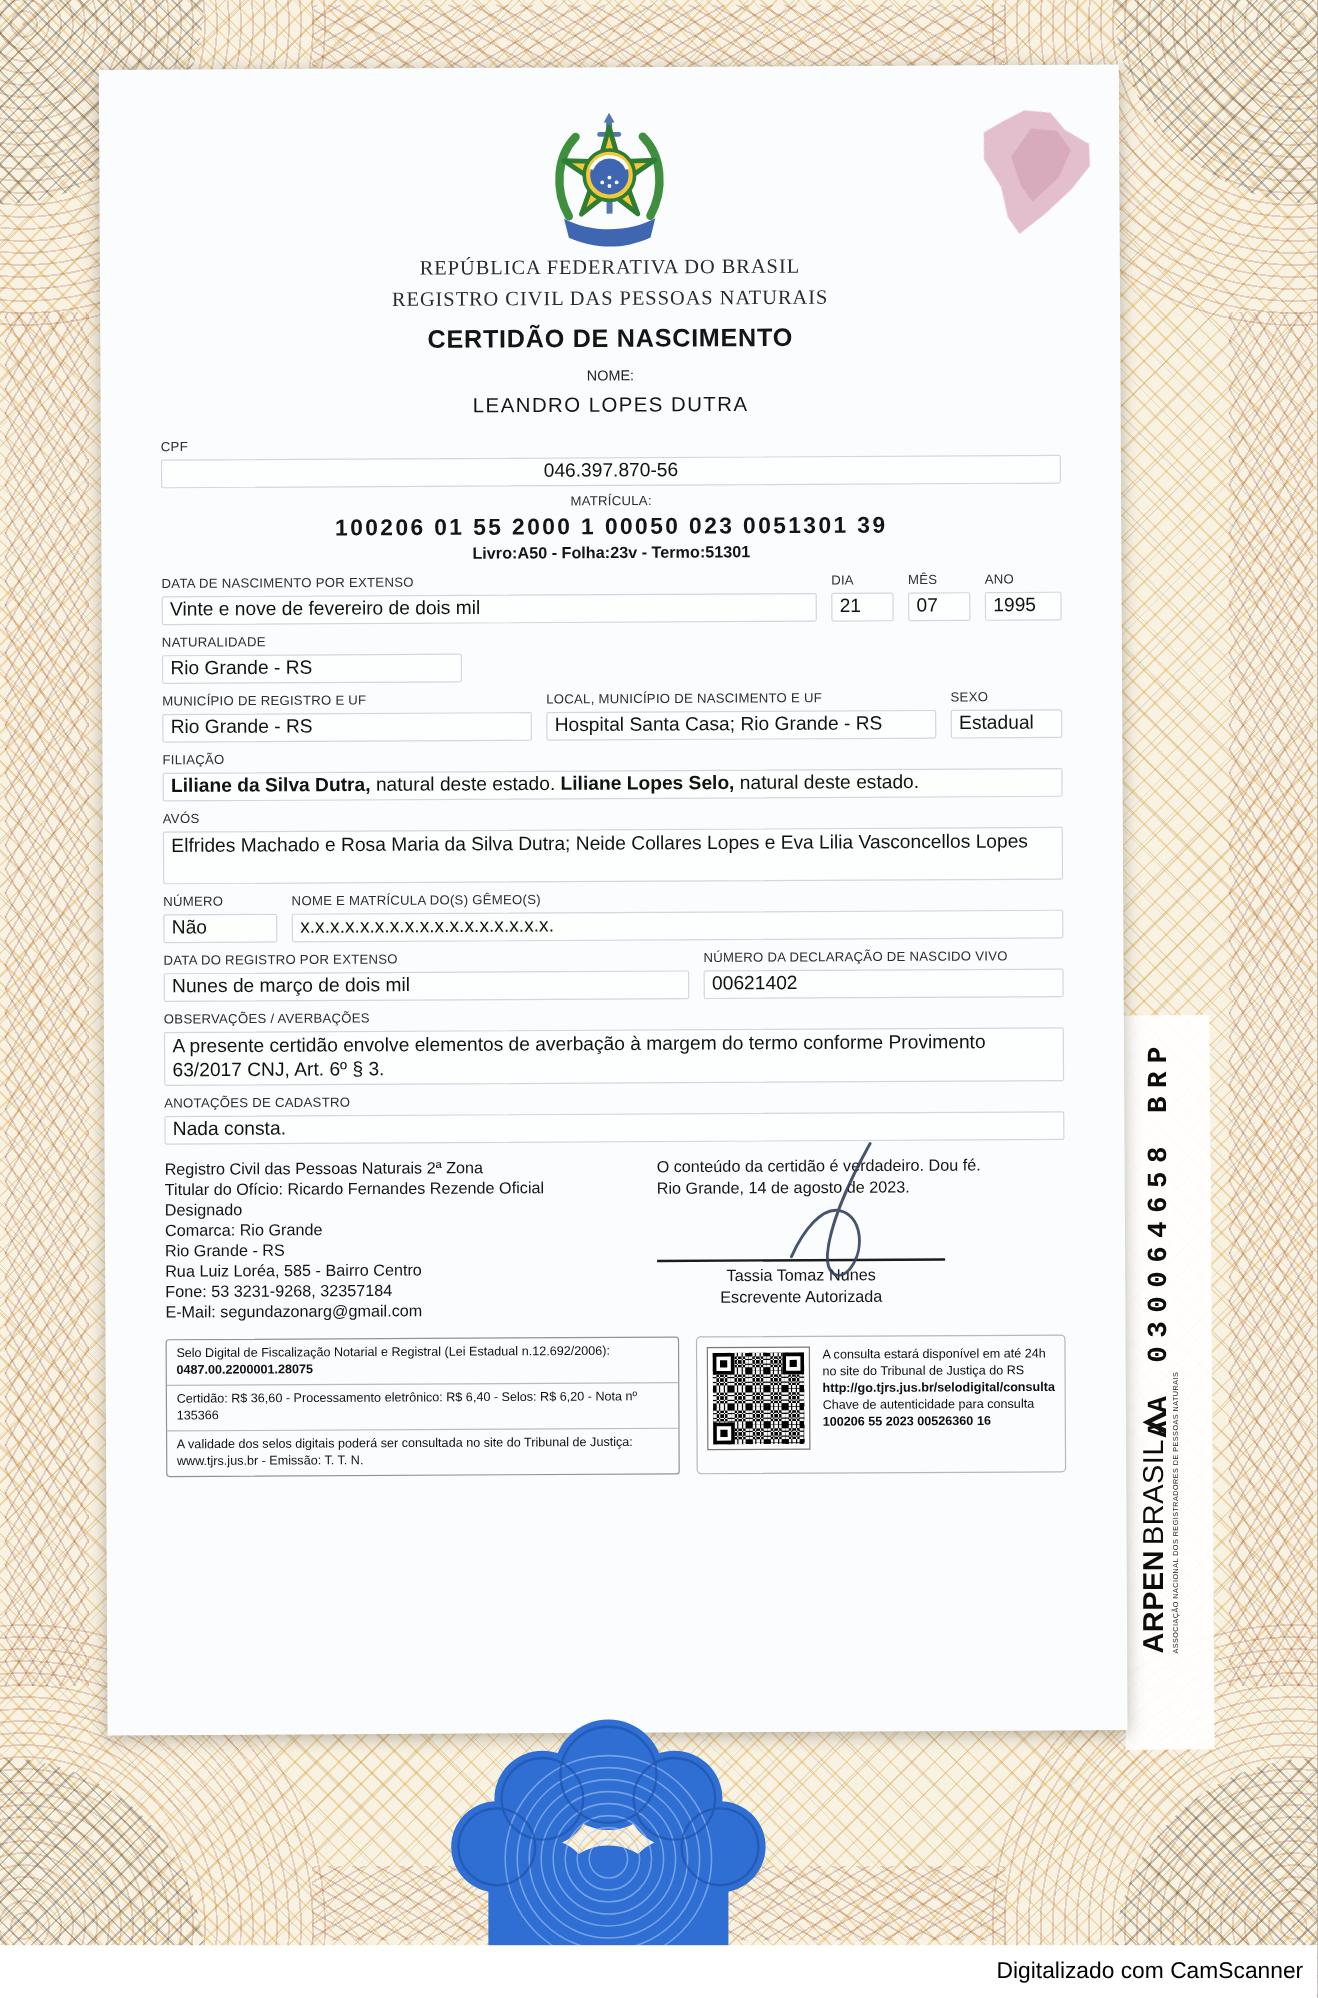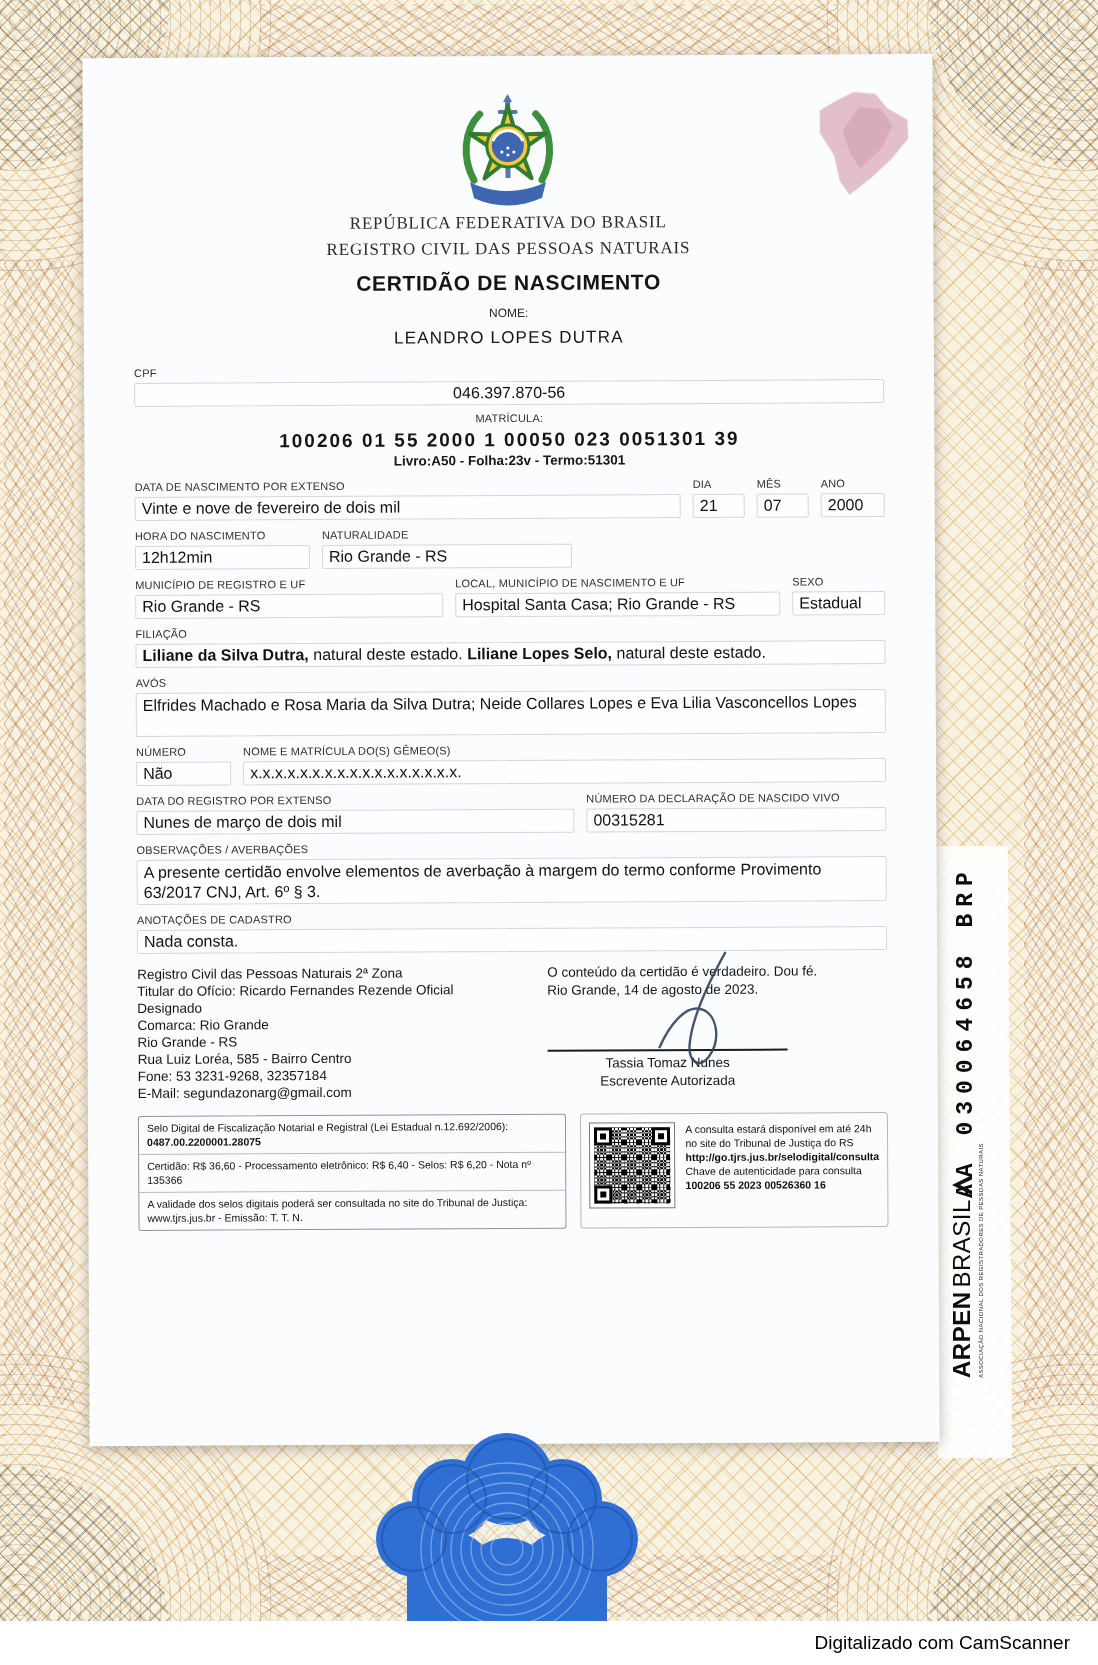--- a/index.html
+++ b/index.html
@@ -104,21 +104,21 @@
   .brand{left:948px;top:1378px;color:#0c0c0c;}
   .brand-main{display:flex;align-items:center;gap:4px;font-size:24px;letter-spacing:.5px;}
   .b-bold{font-weight:800;}
   .b-light{font-weight:300;}
   .b-logo{width:20px;height:20px;background:#111;display:inline-block;
     clip-path:polygon(0 100%,50% 0,100% 100%,78% 100%,50% 40%,22% 100%);}
   .brand-sub{font-size:6px;letter-spacing:.4px;margin-top:2px;color:#222;}
 
   .blue-seal{position:absolute;left:352px;top:1424px;}
   .bottom-band{position:absolute;left:0;bottom:0;width:100%;height:44px;background:#fff;
-    display:flex;align-items:center;justify-content:flex-end;padding-right:28px;box-sizing:border-box;}
+    display:flex;align-items:center;justify-content:flex-end;padding-right:12px;box-sizing:border-box;}
   .camscanner{font-size:19px;color:#000;}
 </style>
 </head>
 <body>
 
 <div class="stage">
 
   <div class="bg">
     <div class="rings tl"></div>
     <div class="rings tr"></div>
@@ -191,32 +191,26 @@
       </div>
       <div class="field" style="width:52px">
         <span class="label">MÊS</span>
         <div class="vbox">
             <span class="value">07</span>
           </div>
       </div>
       <div class="field" style="width:64px">
         <span class="label">ANO</span>
         <div class="vbox">
-            <span class="value">2000</span>
-          </div>
-      </div>
-    </div>
-
-    <div class="row">
-      <div class="field" style="width:175px">
-        <span class="label">HORA DO NASCIMENTO</span>
-        <div class="vbox">
-            <span class="value">12h12min</span>
-          </div>
-      </div>
+            <span class="value">1995</span>
+          </div>
+      </div>
+    </div>
+
+    <div class="row">
       <div class="field" style="width:250px">
         <span class="label">NATURALIDADE</span>
         <div class="vbox">
             <span class="value">Rio Grande - RS</span>
           </div>
       </div>
       <div class="grow"></div>
     </div>
 
     <div class="row">
@@ -276,21 +270,21 @@
     <div class="row">
       <div class="field" style="width:438px">
         <span class="label">DATA DO REGISTRO POR EXTENSO</span>
         <div class="vbox">
             <span class="value">Nunes de março de dois mil</span>
           </div>
       </div>
       <div class="field grow">
         <span class="label">NÚMERO DA DECLARAÇÃO DE NASCIDO VIVO</span>
         <div class="vbox">
-            <span class="value">00315281</span>
+            <span class="value">00621402</span>
           </div>
       </div>
     </div>
 
     <div class="row">
       <div class="field grow">
         <span class="label">OBSERVAÇÕES / AVERBAÇÕES</span>
         <div class="vbox two">
             <span class="value">A presente certidão envolve elementos de averbação à margem do termo conforme Provimento 63/2017 CNJ, Art. 6º § 3.</span>
           </div>

